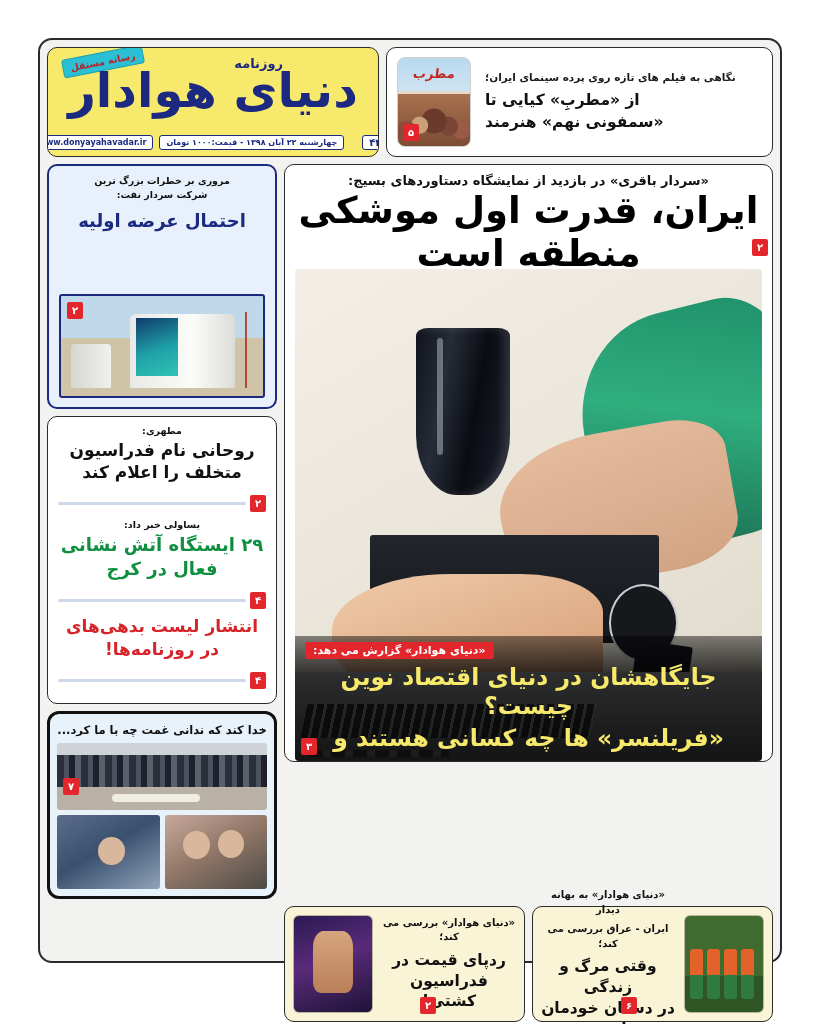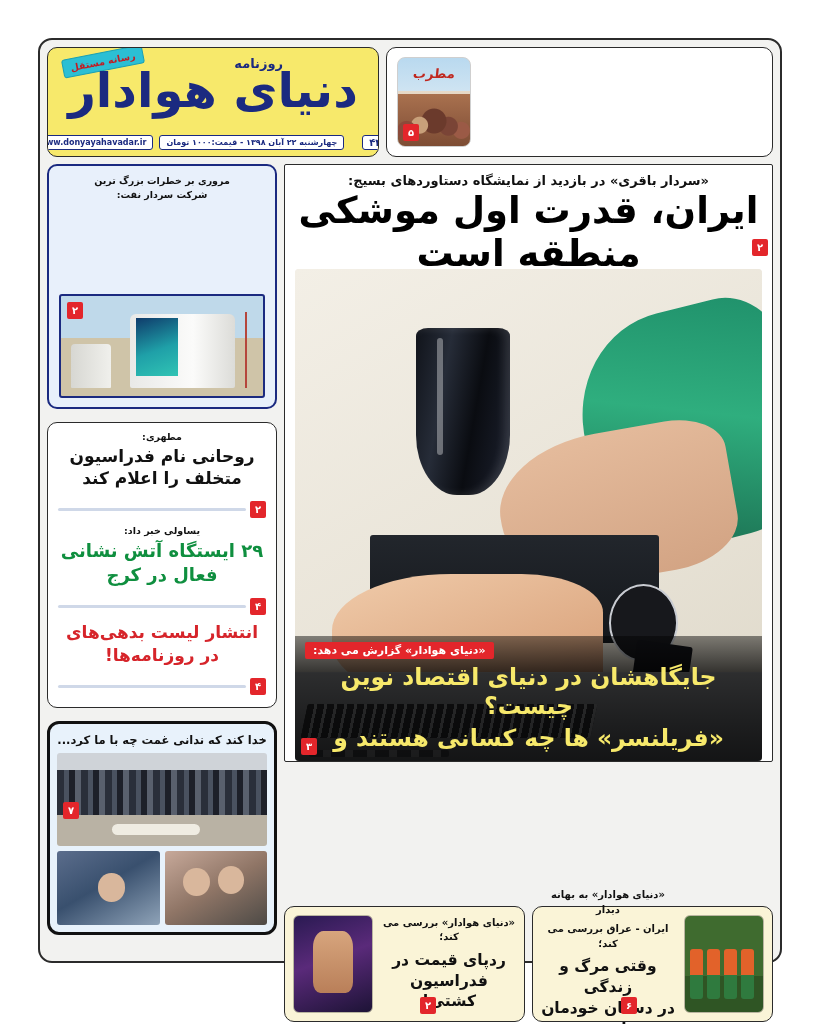--- a/index.html
+++ b/index.html
@@ -132,27 +132,27 @@
   }
   .mh-sq{width:13px;height:13px;background:#1b2a80;border-radius:2px;}
   .mh-issue{
     background:#fff;border:1px solid #1b2a80;border-radius:3px;
     font-size:10px;font-weight:bold;color:#1b2a80;padding:1px 6px;
   }
 
   
   .mid{margin-top:7px;height:735px;}
   .leftcol{flex:1;display:flex;flex-direction:column;gap:7px;}
-  .rightcol{width:230px;flex:none;display:flex;flex-direction:column;gap:13px;}
+  .rightcol{width:230px;flex:none;display:flex;flex-direction:column;gap:7px;}
 
   
   .lead{
     flex:none;height:598px;
     background:#fff;
-    border:1.5px solid #2b2b2b;border-radius:2px;
+    border:1.5px solid #2b2b2b;border-radius:10px;
     position:relative;overflow:hidden;
     padding:8px 12px 0 12px;box-sizing:border-box;
   }
   .lead-kicker{
     text-align:center;font-size:13px;font-weight:bold;color:#111;
     margin-bottom:2px;
   }
   .lead-title{
     text-align:center;font-size:37px;font-weight:bold;color:#000;
     line-height:1.15;letter-spacing:-1px;
@@ -315,21 +315,21 @@
   }
   .nb-rule .pn{
     position:relative;left:0;
     background:#e3262b;color:#fff;font-size:10px;font-weight:bold;
     width:16px;height:17px;display:flex;align-items:center;justify-content:center;
     border-radius:2px;margin-left:4px;
   }
 
   
   .memorial{
-    flex:none;height:214px;
+    flex:none;height:188px;
     background:#e8f2fb;
     border:3px solid #111;border-radius:12px;
     padding:7px;box-sizing:border-box;
     display:flex;flex-direction:column;gap:5px;
   }
   .mem-title{
     text-align:center;font-size:11.5px;font-weight:bold;color:#111;
     padding:2px 0 1px 0;
   }
   .mem-big{
@@ -406,20 +406,25 @@
 
 <div class="page">
 
   <div class="row topstrip">
 
     <div class="card teaser">
       <div class="thumb poster">
         <div class="ptitle">مطرب</div>
         <div class="figs"></div>
         <div class="pnum tl">۵</div>
+      </div>
+      <div class="teaser-text">
+        <div class="teaser-kicker">نگاهی به فیلم های تازه روی پرده سینمای ایران؛</div>
+        <div class="teaser-title">از «مطربِ» کیایی تا</div>
+        <div class="teaser-title">«سمفونی نهم» هنرمند</div>
       </div>
     </div>
 
     <div class="masthead">
       <div class="mh-badge">رسانه مستقل</div>
       <div class="mh-rooz">روزنامه</div>
       <div class="mh-logo">دنیای هوادار</div>
       <div class="mh-bottom">
         <div class="mh-issue">۴۴۸</div>
         <div class="mh-sq"></div>
@@ -461,20 +466,21 @@
           </div>
         </div>
       </div>
     </div>
 
     <div class="rightcol">
 
       <div class="aramco">
         <div class="ar-kicker">مروری بر خطرات بزرگ ترین</div>
         <div class="ar-kicker">شرکت سردار نفت:</div>
+        <div class="ar-title">احتمال عرضه اولیه</div>
         <div class="ar-photo">
           <div class="tank"></div>
           <div class="tank2"></div>
           <div class="crane"></div>
           <div class="pnum tl" style="left:6px;top:6px;bottom:auto;">۲</div>
         </div>
       </div>
 
       <div class="newsbox">
 

